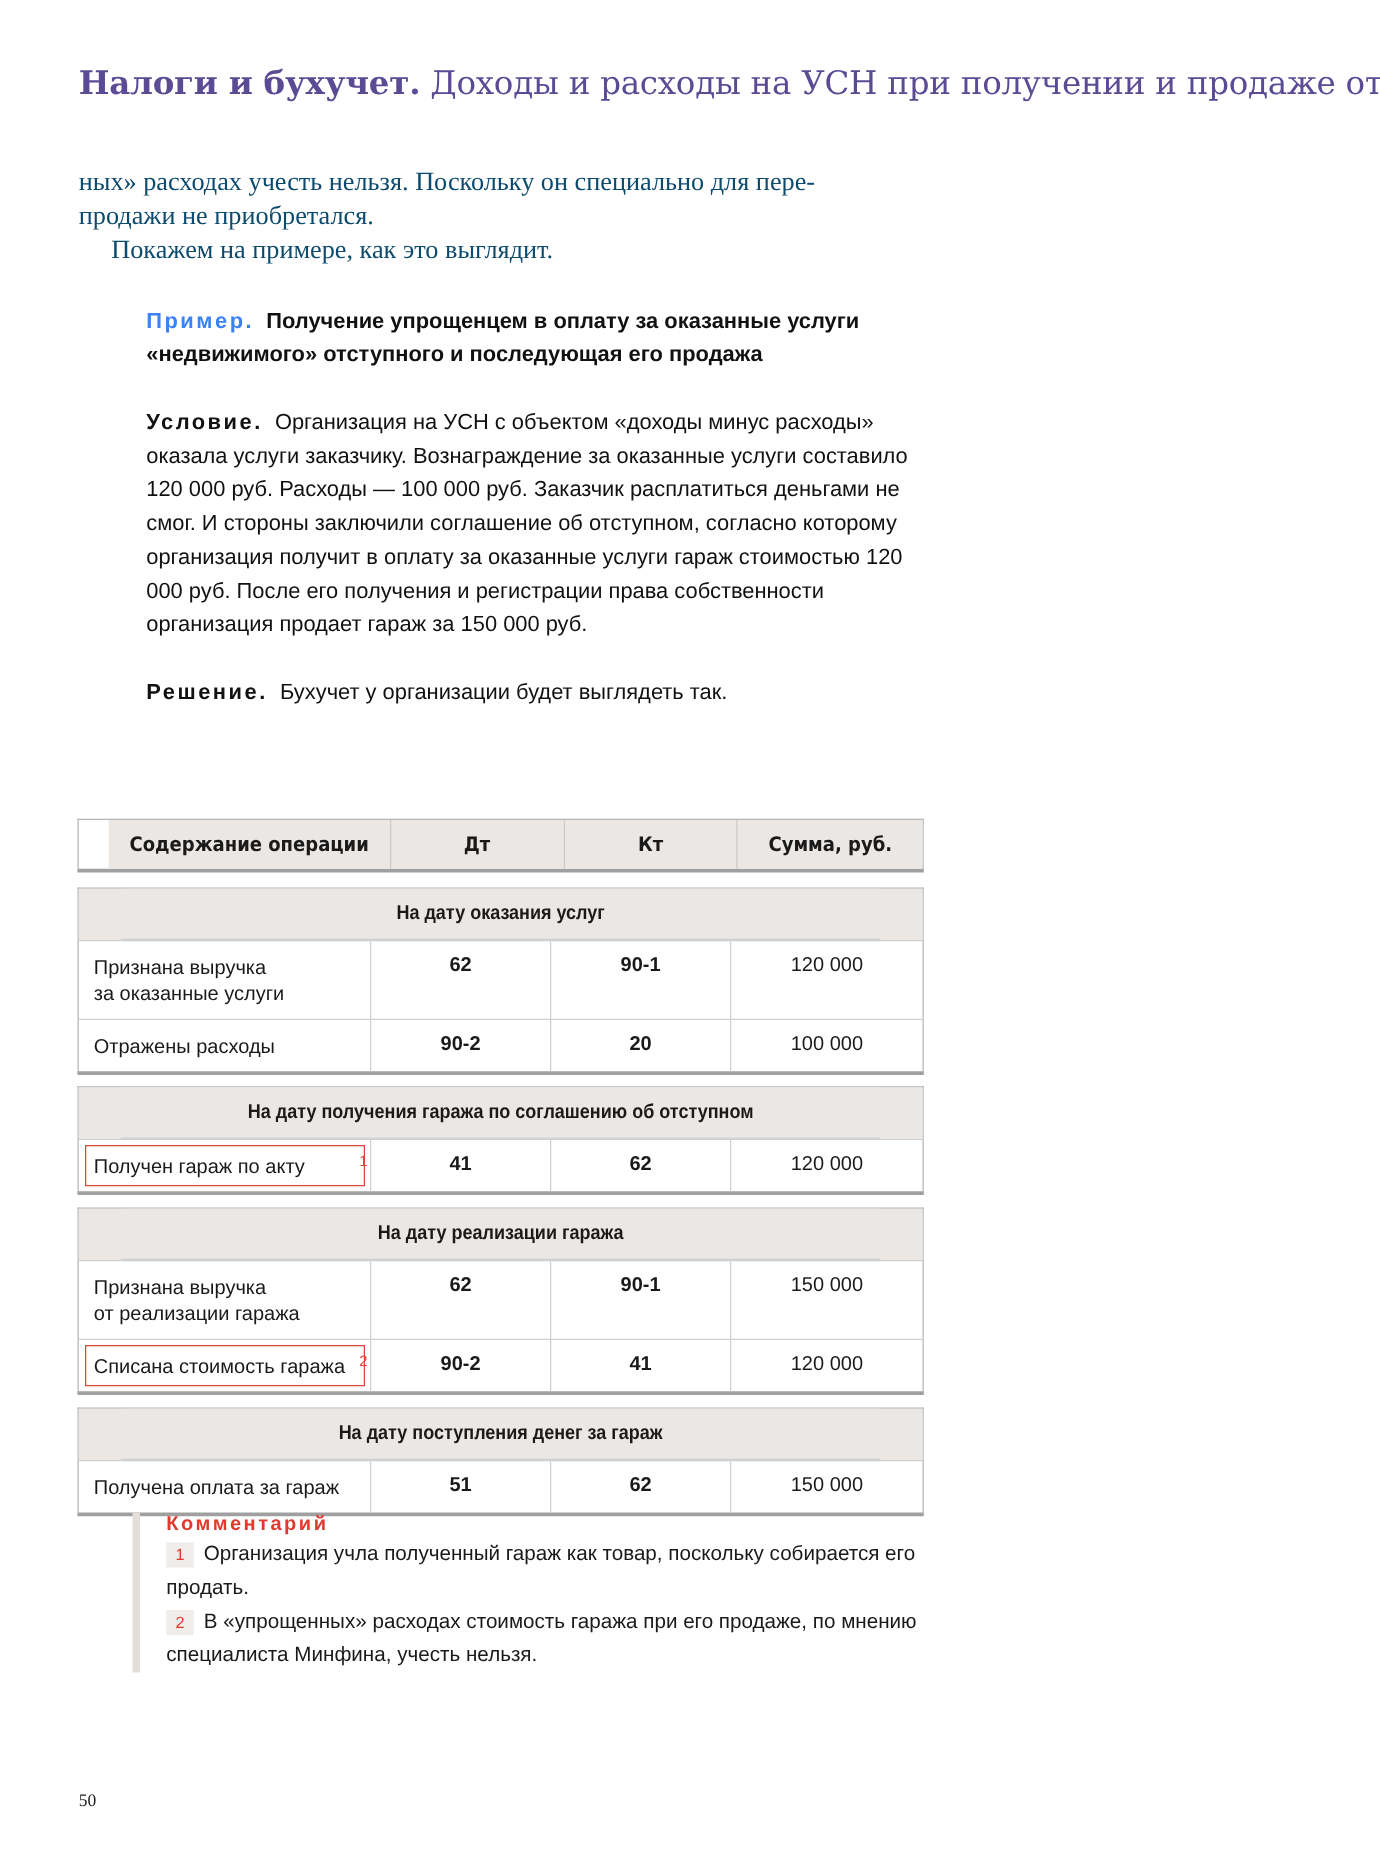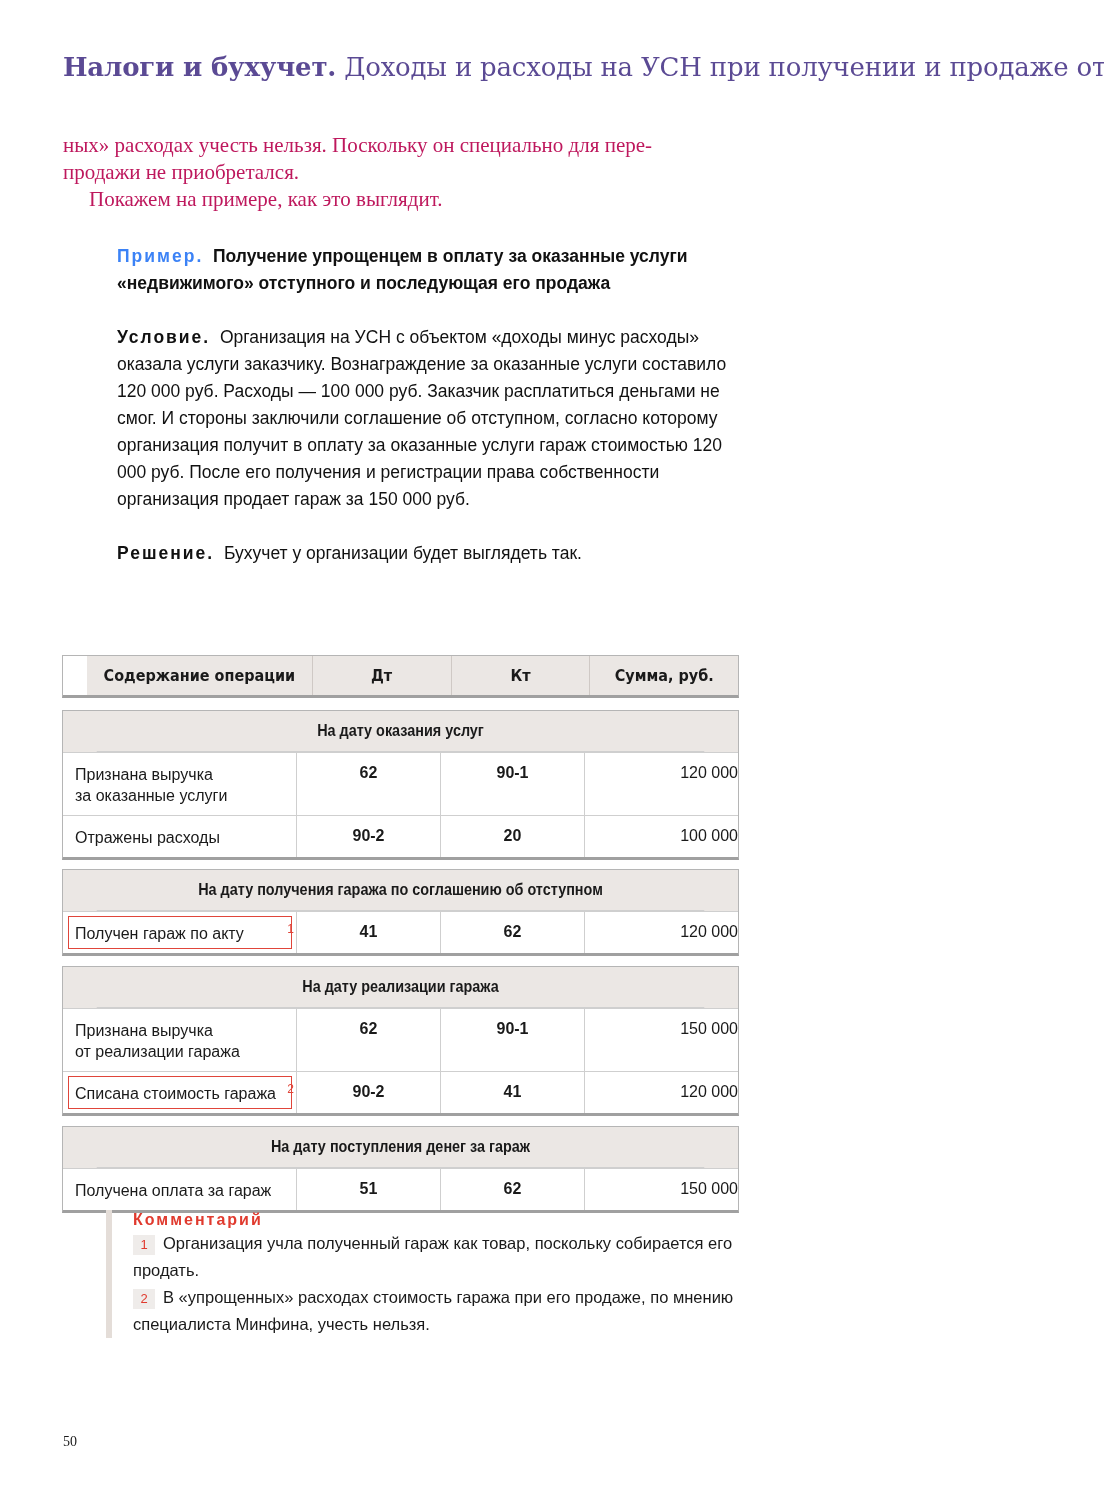--- a/index.html
+++ b/index.html
@@ -1,19 +1,19 @@
 <!DOCTYPE html>
 <html><head>
 <meta charset="utf-8">
 <style>
   html, body { margin: 0; padding: 0; background: #ffffff; }
   body { width: 1104px; height: 1500px; position: relative; overflow: hidden; color: #1a1a1a; }
   .running-head { position: absolute; left: 63px; top: 52px; font-family: "DejaVu Serif", serif; font-size: 26px; color: #5b4a94; white-space: nowrap; letter-spacing: -0.2px; }
   .running-head .bold { font-weight: bold; }
-  .body-text { position: absolute; left: 63px; top: 132px; width: 680px; font-family: "Liberation Serif", serif; font-size: 21px; line-height: 27px; color: #be185d; }
+  .body-text { position: absolute; left: 63px; top: 132px; width: 680px; font-family: "Liberation Serif", serif; font-size: 21px; line-height: 27px; color: #0c4a6e; }
   .body-text p { margin: 0; }
   .body-text .indent { text-indent: 26px; }
   .example { position: absolute; left: 117px; top: 243px; width: 630px; font-family: "Liberation Sans", sans-serif; font-size: 17.5px; line-height: 27px; color: #111; }
   .example .label-red { color: #3b82f6; font-weight: bold; letter-spacing: 2px; }
   .example .label-dark { font-weight: bold; letter-spacing: 2px; }
   .example .title { font-weight: bold; }
   .example p { margin: 0 0 27px 0; }
   .tbl-box { position: absolute; left: 62px; width: 677px; border: 1px solid #b5b5b5; border-bottom: 3px solid #a0a0a0; box-sizing: border-box; background: #fff; }
   .hdr-row { display: flex; background: #ebe7e4; height: 39px; align-items: center; font-weight: bold; font-family: "DejaVu Sans Condensed", "Liberation Sans Narrow", "Liberation Sans", sans-serif; font-size: 16px; }
   .col1 { width: 234px; box-sizing: border-box; }
@@ -23,21 +23,21 @@
   .hdr-row > div { text-align: center; height: 100%; display: flex; align-items: center; justify-content: center; border-right: 1px solid #cfc9c5; }
   .hdr-row > div:last-child { border-right: none; }
   .section-title { background: #ebe7e4; height: 40px; display: flex; align-items: center; justify-content: center; font-weight: bold; font-family: "Liberation Sans", sans-serif; font-size: 16px; border-bottom: 1px solid #cfcfcf; transform: scaleX(0.9); }
   .section-bg { background: #ebe7e4; }
   .row { display: flex; border-top: 1px solid #cfcfcf; font-family: "Liberation Sans", sans-serif; font-size: 16px; color: #1a1a1a; }
   .row:first-of-type { border-top: none; }
   .row > div { border-right: 1px solid #cfcfcf; box-sizing: border-box; }
   .row > div:last-child { border-right: none; }
   .row .c1 { padding: 11px 12px 8px 12px; line-height: 21px; position: relative; }
   .row .c2, .row .c3 { text-align: center; font-weight: bold; padding-top: 11px; }
-  .row .c4 { text-align: right; padding-top: 11px; }
+  .row .c4 { text-align: center; padding-top: 11px; }
   .marked { position: absolute; left: 5px; right: 4px; top: 4px; bottom: 4px; border: 1.5px solid #e0453a; }
   .mark-num { position: absolute; right: 2px; top: 7px; color: #e0453a; font-size: 12px; }
   .comment { position: absolute; left: 90px; top: 1210px; width: 660px; border-left: 6px solid #e4ddd8; padding-left: 21px; font-family: "Liberation Sans", sans-serif; font-size: 16.5px; line-height: 27px; color: #1a1a1a; margin-left: 16px; }
   .comment .ctitle { color: #e03a2e; font-weight: bold; letter-spacing: 2px; font-size: 16px; line-height: 20px; }
   .comment .num { display: inline-block; background: #efecea; color: #e03a2e; font-size: 13px; width: 22px; text-align: center; line-height: 20px; margin-right: 8px; }
   .comment p { margin: 0; }
   .page-num { position: absolute; left: 63px; top: 1434px; font-family: "Liberation Serif", serif; font-size: 14px; color: #1a1a1a; }
 </style>
 </head>
 <body>

